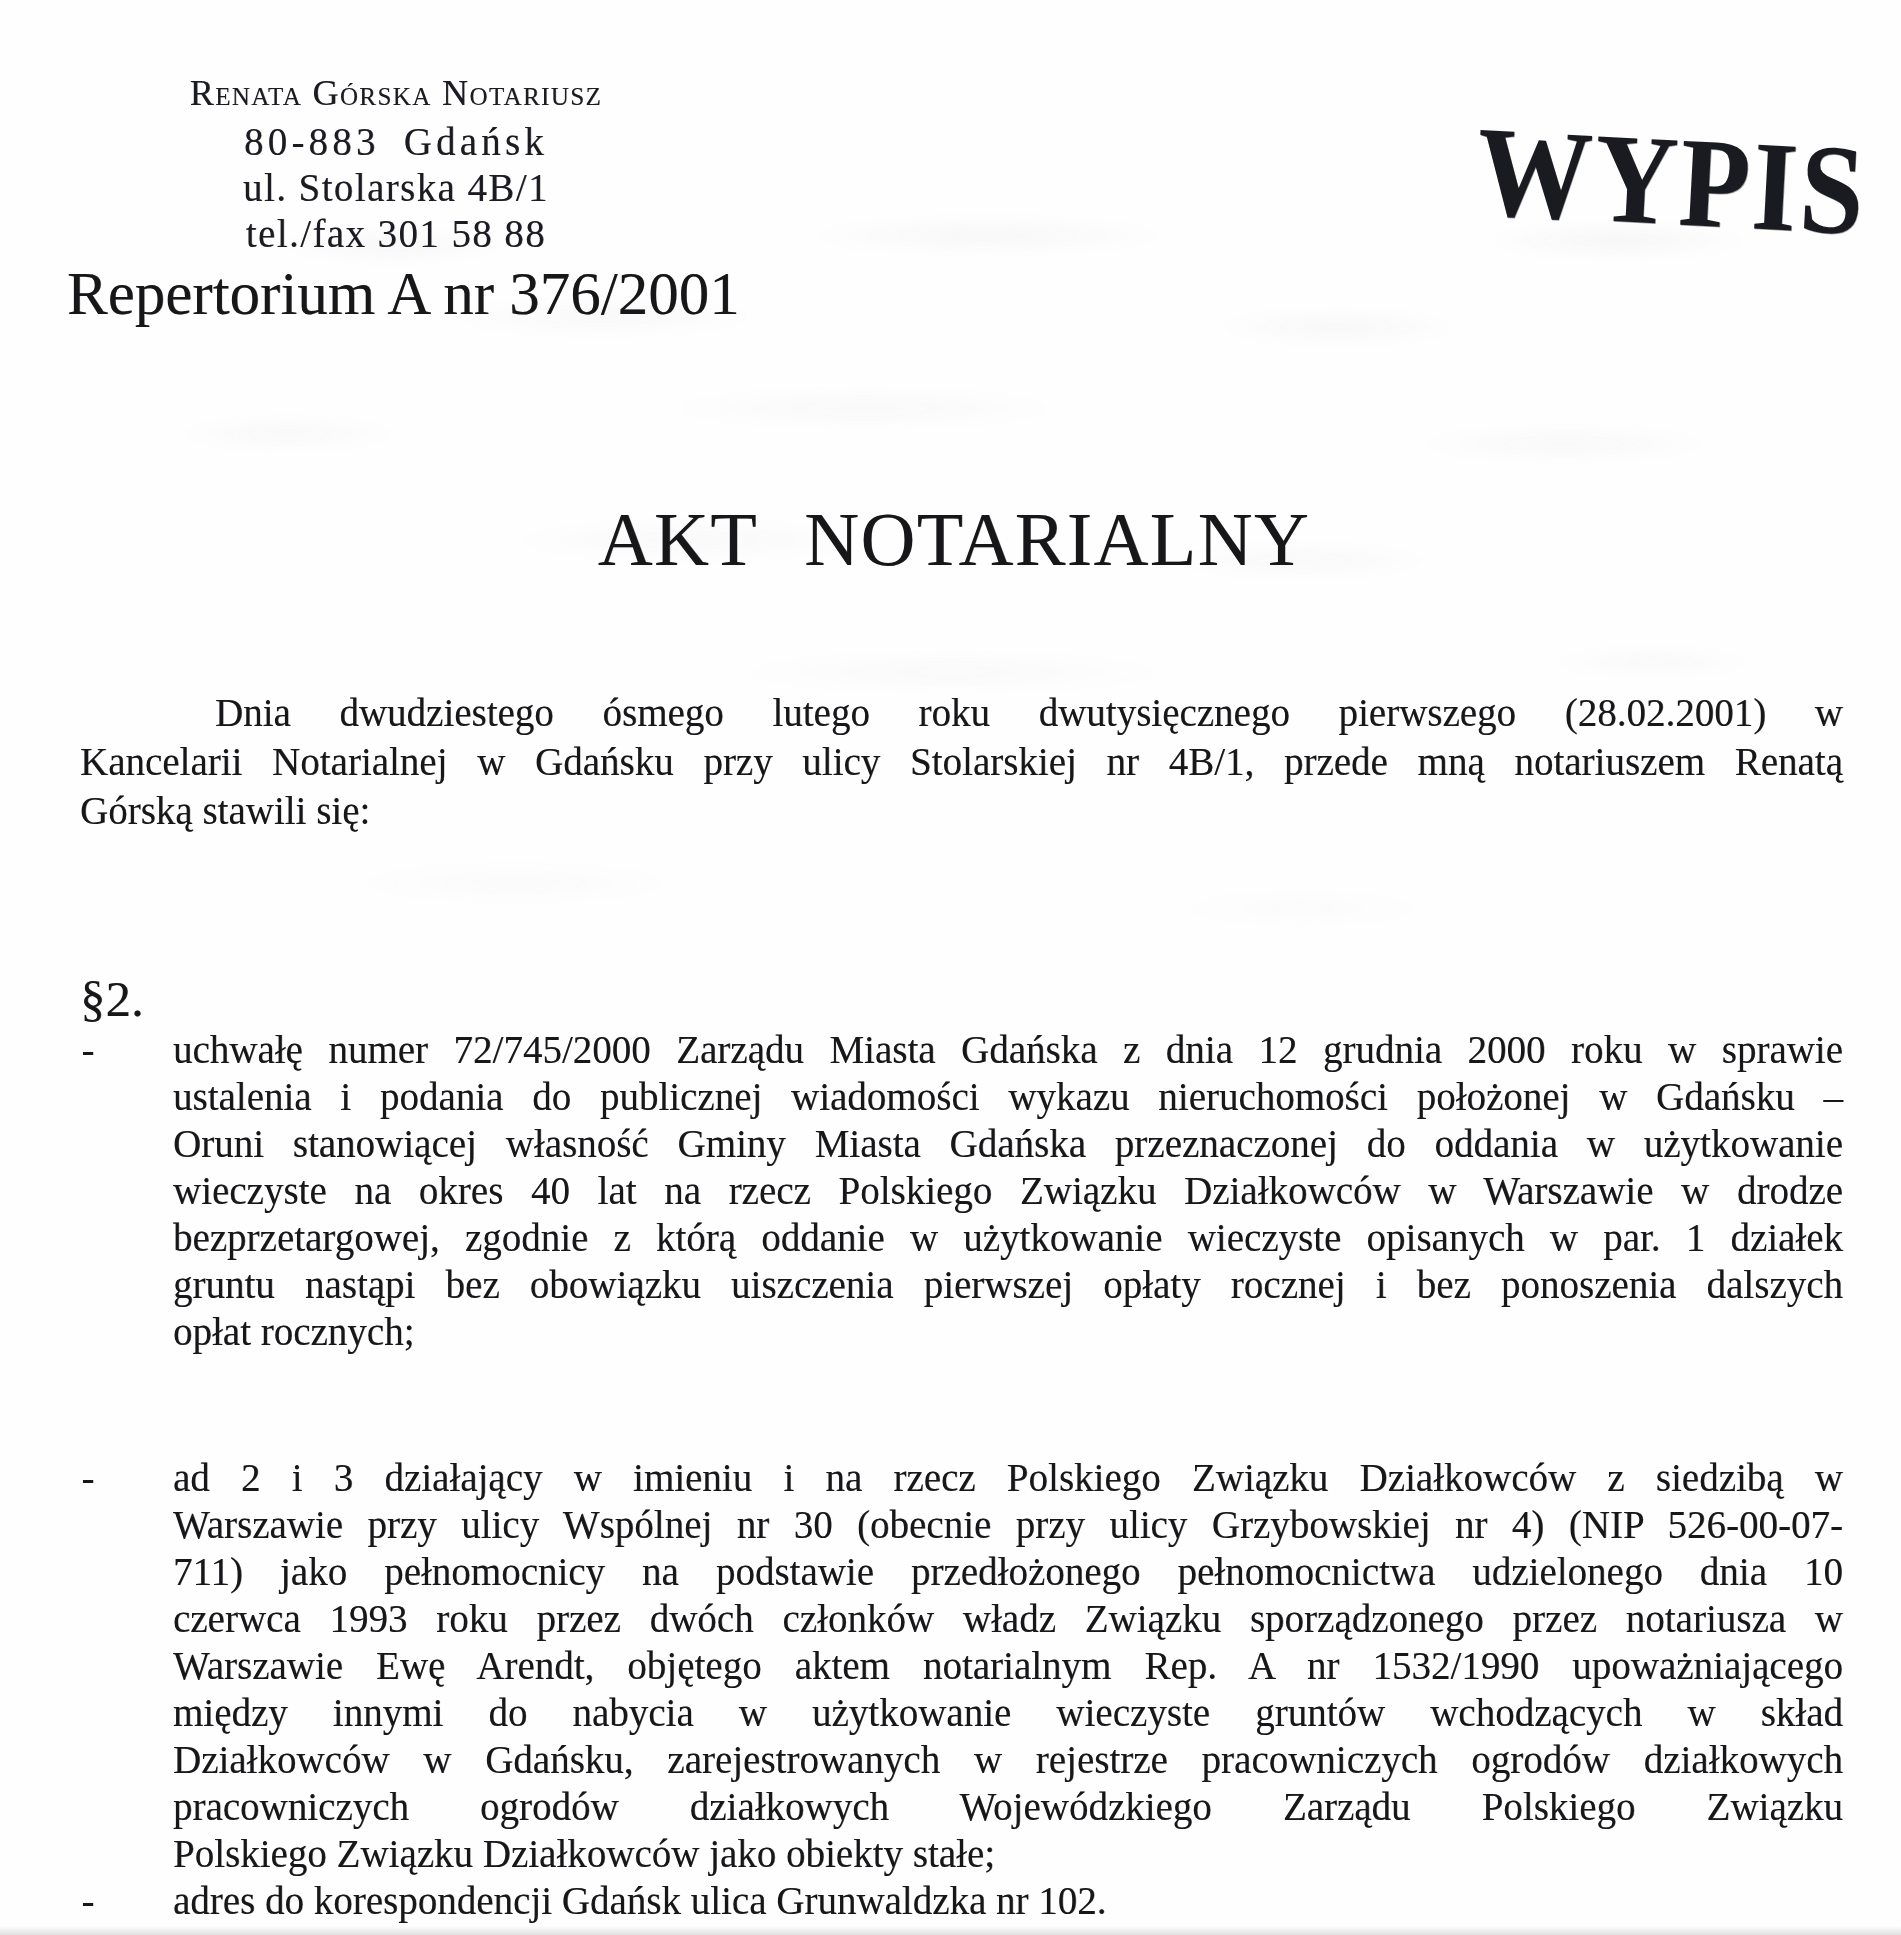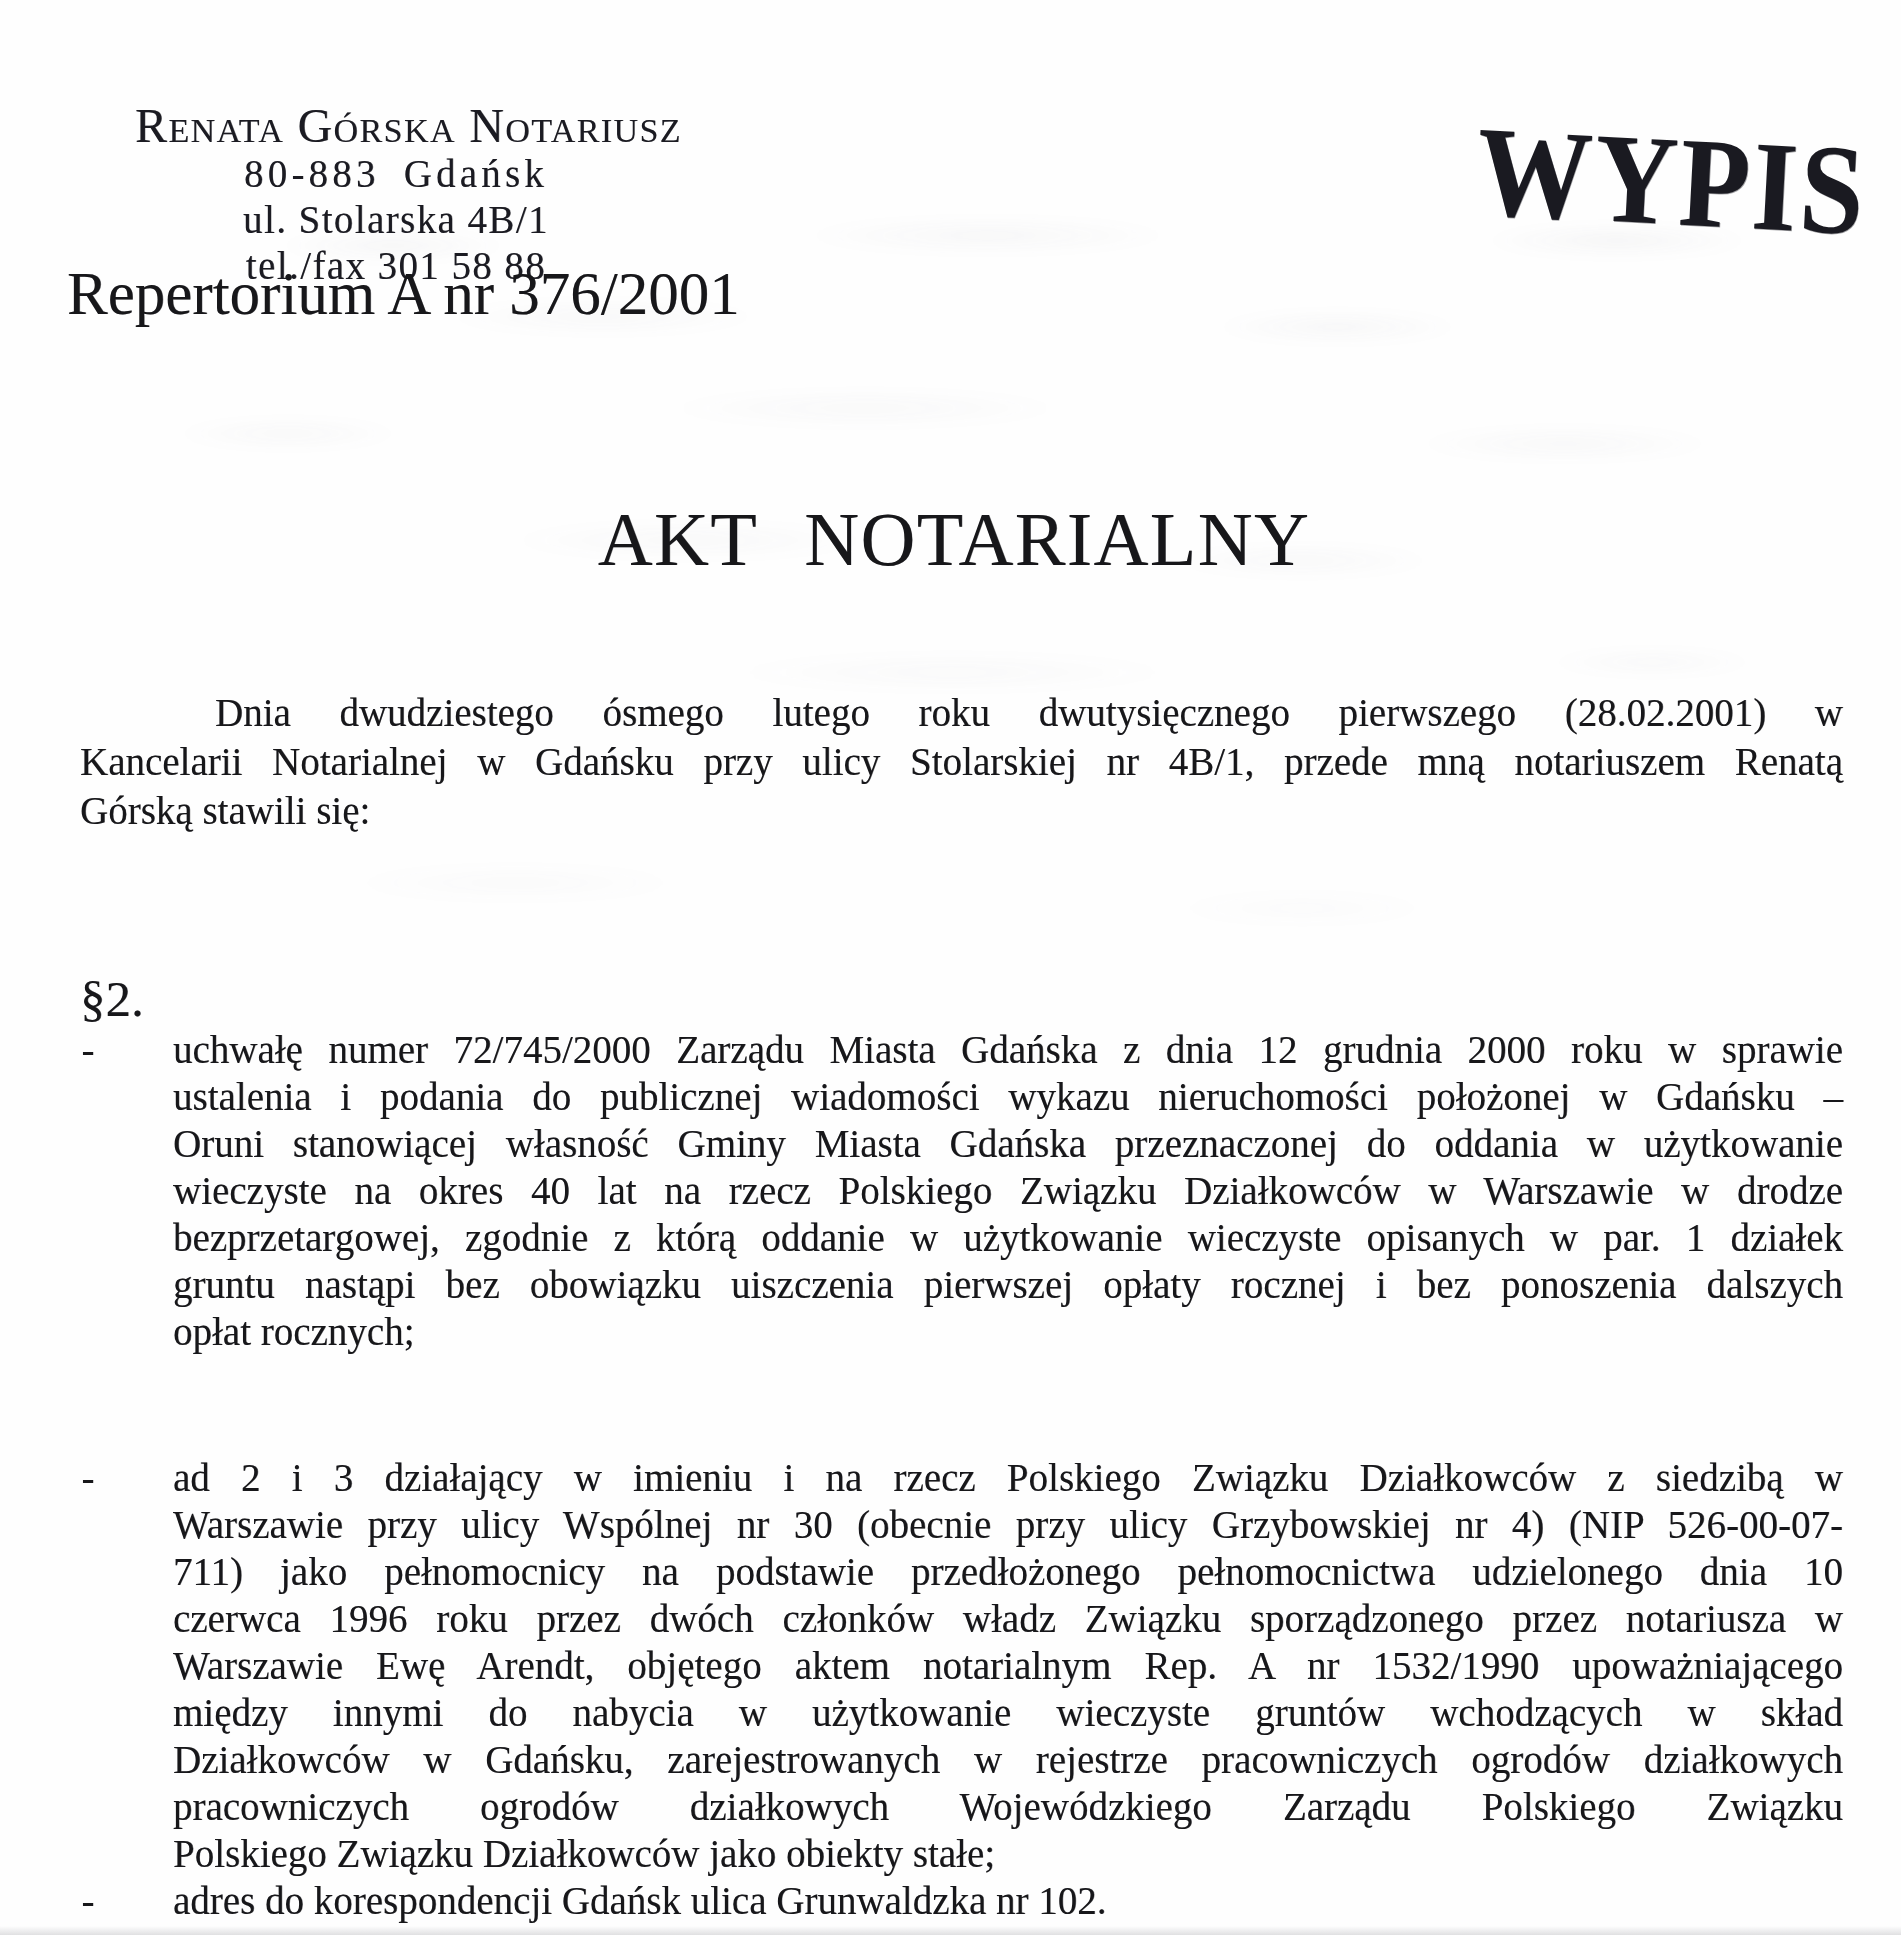--- a/index.html
+++ b/index.html
@@ -45,21 +45,21 @@
     pointer-events:none;
   }
 
   
   .stamp{
     position:absolute;left:135px;top:68px;width:522px;
     text-align:center;color:#1b1b22;
   }
   .stamp-name{
     font-variant:small-caps;
-    font-size:48px;line-height:51px;letter-spacing:1.4px;white-space:nowrap;margin-top:32px;
+    font-size:36px;line-height:51px;letter-spacing:1.4px;white-space:nowrap;
   }
   .stamp-line{font-size:39px;line-height:46px;letter-spacing:1.4px;white-space:nowrap;}
   .stamp-line.wide{letter-spacing:4.2px;word-spacing:10px;}
 
   
   .wypis{
     position:absolute;left:1480px;top:107px;
     font-size:128px;font-weight:700;letter-spacing:2.8px;line-height:1;
     color:#1a1a21;white-space:nowrap;
     transform:rotate(3deg) scaleX(.9);transform-origin:left top;
@@ -158,21 +158,21 @@
       </div>
     </div>
   </div>
 
   <div class="bodyblock pos-b23">
     <div class="bullet">
       <span class="bmark">-</span>
       <div class="jline">ad 2 i 3 działający w imieniu i na rzecz Polskiego Związku Działkowców z siedzibą w</div>
       <div class="jline">Warszawie przy ulicy Wspólnej nr 30 (obecnie przy ulicy Grzybowskiej nr 4) (NIP 526-00-07-</div>
       <div class="jline">711) jako pełnomocnicy na podstawie przedłożonego pełnomocnictwa udzielonego dnia 10</div>
-      <div class="jline">czerwca 1996 roku przez dwóch członków władz Związku sporządzonego przez notariusza w</div>
+      <div class="jline">czerwca 1993 roku przez dwóch członków władz Związku sporządzonego przez notariusza w</div>
       <div class="jline">Warszawie Ewę Arendt, objętego aktem notarialnym Rep. A nr 1532/1990 upoważniającego</div>
       <div class="jline">między innymi do nabycia w użytkowanie wieczyste gruntów wchodzących w skład</div>
       <div class="jline">Działkowców w Gdańsku, zarejestrowanych w rejestrze pracowniczych ogrodów działkowych</div>
       <div class="jline">pracowniczych ogrodów działkowych Wojewódzkiego Zarządu Polskiego Związku</div>
       <div class="lline">
         <span>Polskiego Związku Działkowców jako obiekty stałe;</span>
         <span class="leader"></span>
       </div>
     </div>
 

